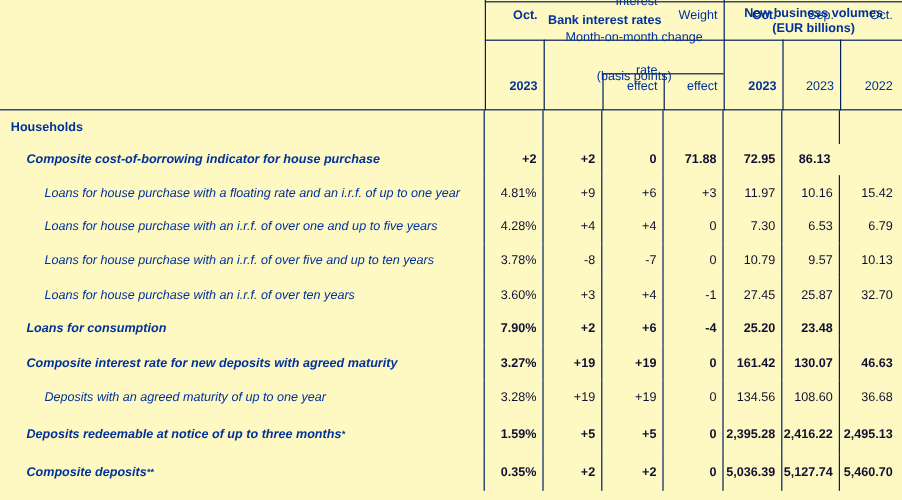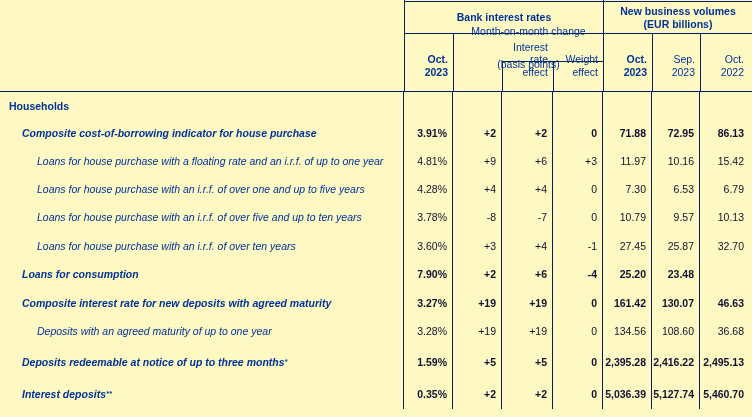--- a/index.html
+++ b/index.html
@@ -11,21 +11,21 @@
   body{background:#fff;font-family:"Liberation Sans",sans-serif;}
   .page{position:relative;width:752px;height:417px;background:#fef9c3;overflow:hidden;}
 
   
   .header{position:relative;width:752px;height:92px;border-bottom:1px solid var(--line);}
   .vseg{position:absolute;width:1px;background:var(--line);}
   .hseg{position:absolute;height:1px;background:var(--line);}
   .htxt{position:absolute;color:var(--blue);font-size:10.5px;line-height:13px;}
   .center{display:flex;flex-direction:column;align-items:center;justify-content:center;text-align:center;}
   .bold{font-weight:bold;}
-  .subcell{position:absolute;top:61px;height:20px;display:flex;flex-direction:column;justify-content:flex-end;align-items:flex-end;padding:0 5px 3px 0;color:var(--blue);font-size:10.5px;line-height:12.5px;text-align:right;}
+  .subcell{position:absolute;top:61px;height:20px;display:flex;flex-direction:column;justify-content:flex-end;align-items:flex-end;padding:0 5px 3px 0;color:var(--blue);font-size:10.5px;line-height:12.5px;text-align:right;gap:46px;}
 
   
   .row{display:grid;grid-template-columns:404px 49px 49px 51px 50px 49px 48px 52px;width:752px;}
   .cell{border-right:1px solid var(--line);display:flex;align-items:center;}
   .cell.last{border-right:none;}
   .lbl{color:var(--blue);font-size:10.5px;white-space:nowrap;overflow:hidden;}
   .num{justify-content:flex-end;padding-right:5px;color:var(--num);font-size:10.5px;}
   .num.last{padding-right:8px;}
   .row.sec .lbl{font-weight:bold;}
   .row.bi .lbl{font-weight:bold;font-style:italic;}
@@ -108,21 +108,20 @@
     <div class="cell num"></div>
     <div class="cell num"></div>
     <div class="cell num last"></div>
   </div>
 
   <div class="row bi" style="height:26px;">
     <div class="cell lbl ind1">
         <span>Composite cost-of-borrowing indicator for house purchase</span>
         <sup></sup>
       </div>
-    <div class="cell num">3.91%</div>
     <div class="cell num">+2</div>
     <div class="cell num">+2</div>
     <div class="cell num">0</div>
     <div class="cell num">71.88</div>
     <div class="cell num">72.95</div>
     <div class="cell num last">86.13</div>
   </div>
 
   <div class="row it" style="height:29px;">
     <div class="cell lbl ind2">
@@ -230,21 +229,21 @@
     <div class="cell num">+5</div>
     <div class="cell num">+5</div>
     <div class="cell num">0</div>
     <div class="cell num">2,395.28</div>
     <div class="cell num">2,416.22</div>
     <div class="cell num last">2,495.13</div>
   </div>
 
   <div class="row bi" style="height:30px;">
     <div class="cell lbl ind1">
-        <span>Interest deposits</span>
+        <span>Composite deposits</span>
         <sup>**</sup>
       </div>
     <div class="cell num">0.35%</div>
     <div class="cell num">+2</div>
     <div class="cell num">+2</div>
     <div class="cell num">0</div>
     <div class="cell num">5,036.39</div>
     <div class="cell num">5,127.74</div>
     <div class="cell num last">5,460.70</div>
   </div>

